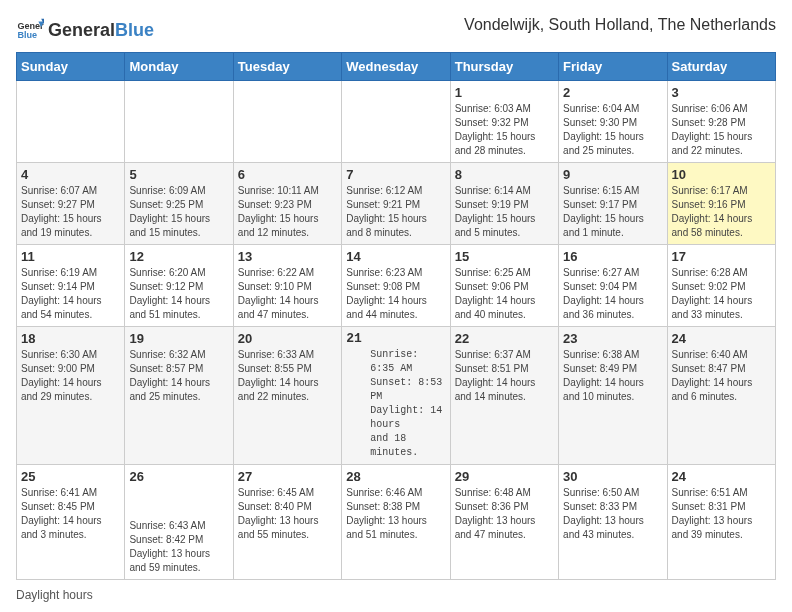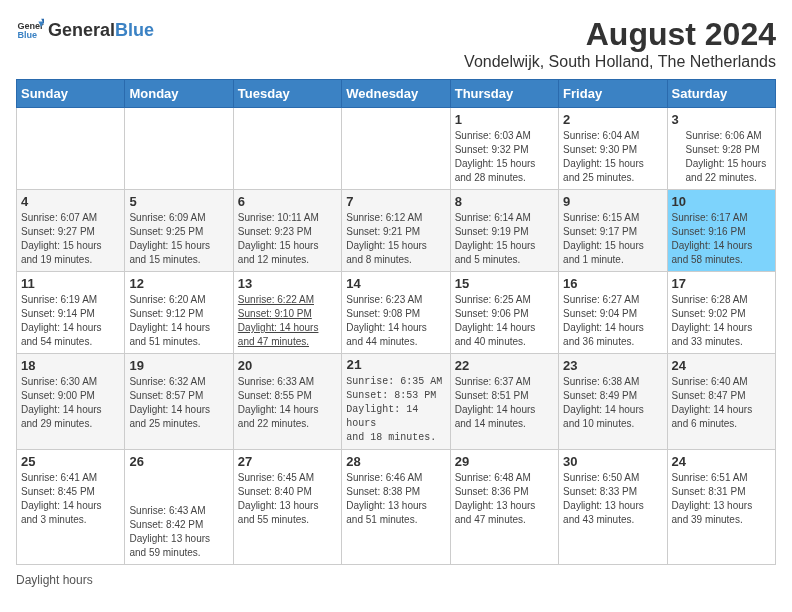--- a/index.html
+++ b/index.html
@@ -105,21 +105,20 @@
       <polygon points="36,4 40,4 40,12" fill="#2a6aad"></polygon>
     </svg>
     <div>
       <div style="display:flex; align-items:baseline; gap:0px;">
         <span class="logo-text-general">General</span>
           <span class="logo-text-blue">Blue</span>
       </div>
     </div>
   </div>
   <div class="title-block">
-    <div class="main-title">August 2024</div>
     <div class="subtitle">Vondelwijk, South Holland, The Netherlands</div>
   </div>
 </div>
 
 <table class="calendar">
   <thead>
     <tr>
     <th>Sunday</th>
         <th>Monday</th>
         <th>Tuesday</th>
@@ -144,21 +143,21 @@
         </td>
         <td>
           <div class="day-number">2</div>
           <div class="day-info" style="white-space: pre-line;">Sunrise: 6:04 AM
 Sunset: 9:30 PM
 Daylight: 15 hours
 and 25 minutes.</div>
         </td>
         <td>
           <div class="day-number">3</div>
-          <div class="day-info" style="white-space: pre-line; margin-left: 14px;">Sunrise: 6:06 AM
+          <div class="day-info" style="white-space: pre-line;">Sunrise: 6:06 AM
 Sunset: 9:28 PM
 Daylight: 15 hours
 and 22 minutes.</div>
         </td>
       </tr>
       <tr>
         <td style="background: rgb(245, 245, 245);">
           <div class="day-number">4</div>
           <div class="day-info" style="white-space: pre-line;">Sunrise: 6:07 AM
 Sunset: 9:27 PM
@@ -193,21 +192,21 @@
 Daylight: 15 hours
 and 5 minutes.</div>
         </td>
         <td style="background: rgb(245, 245, 245);">
           <div class="day-number">9</div>
           <div class="day-info" style="white-space: pre-line;">Sunrise: 6:15 AM
 Sunset: 9:17 PM
 Daylight: 15 hours
 and 1 minute.</div>
         </td>
-        <td style="background: #7dd3fc;">
+        <td style="background: #fef9c3;">
           <div class="day-number">10</div>
           <div class="day-info" style="white-space: pre-line;">Sunrise: 6:17 AM
 Sunset: 9:16 PM
 Daylight: 14 hours
 and 58 minutes.</div>
         </td>
       </tr>
       <tr>
         <td>
           <div class="day-number">11</div>
@@ -218,21 +217,21 @@
         </td>
         <td>
           <div class="day-number">12</div>
           <div class="day-info" style="white-space: pre-line;">Sunrise: 6:20 AM
 Sunset: 9:12 PM
 Daylight: 14 hours
 and 51 minutes.</div>
         </td>
         <td>
           <div class="day-number">13</div>
-          <div class="day-info" style="white-space: pre-line; text-decoration: underline;">Sunrise: 6:22 AM
+          <div class="day-info" style="white-space: pre-line;">Sunrise: 6:22 AM
 Sunset: 9:10 PM
 Daylight: 14 hours
 and 47 minutes.</div>
         </td>
         <td>
           <div class="day-number">14</div>
           <div class="day-info" style="white-space: pre-line;">Sunrise: 6:23 AM
 Sunset: 9:08 PM
 Daylight: 14 hours
 and 44 minutes.</div>
@@ -276,21 +275,21 @@
         </td>
         <td style="background: rgb(245, 245, 245);">
           <div class="day-number">20</div>
           <div class="day-info" style="white-space: pre-line;">Sunrise: 6:33 AM
 Sunset: 8:55 PM
 Daylight: 14 hours
 and 22 minutes.</div>
         </td>
         <td style="background: rgb(245, 245, 245); font-family: Liberation Mono, monospace;">
           <div class="day-number">21</div>
-          <div class="day-info" style="white-space: pre-line;">Sunrise: 6:35 AM
+          <div class="day-info" style="white-space: pre-line; margin-left: 24px;">Sunrise: 6:35 AM
 Sunset: 8:53 PM
 Daylight: 14 hours
 and 18 minutes.</div>
         </td>
         <td style="background: rgb(245, 245, 245);">
           <div class="day-number">22</div>
           <div class="day-info" style="white-space: pre-line;">Sunrise: 6:37 AM
 Sunset: 8:51 PM
 Daylight: 14 hours
 and 14 minutes.</div>

